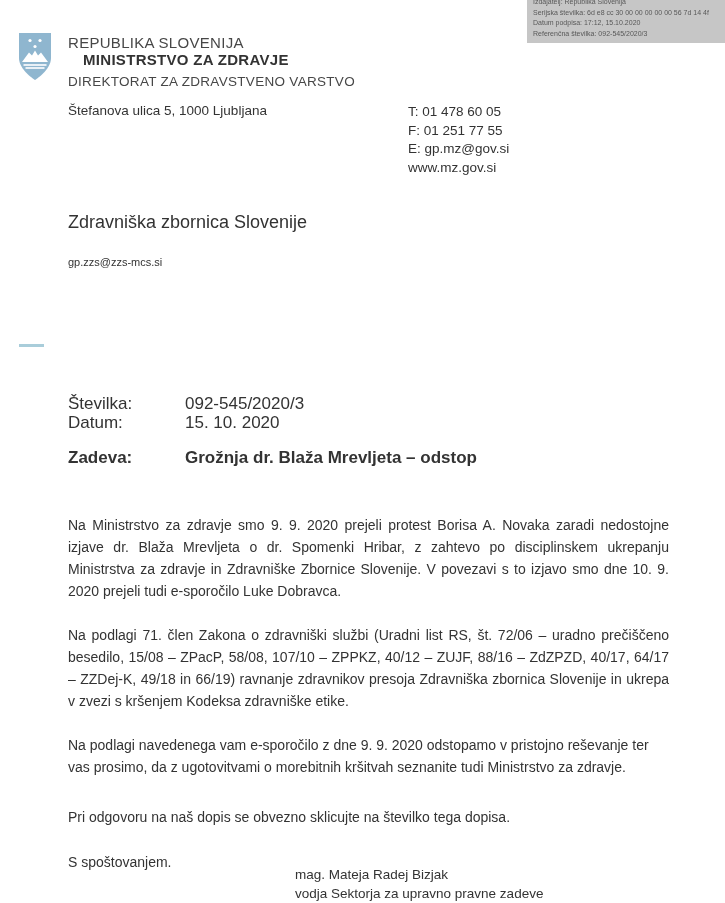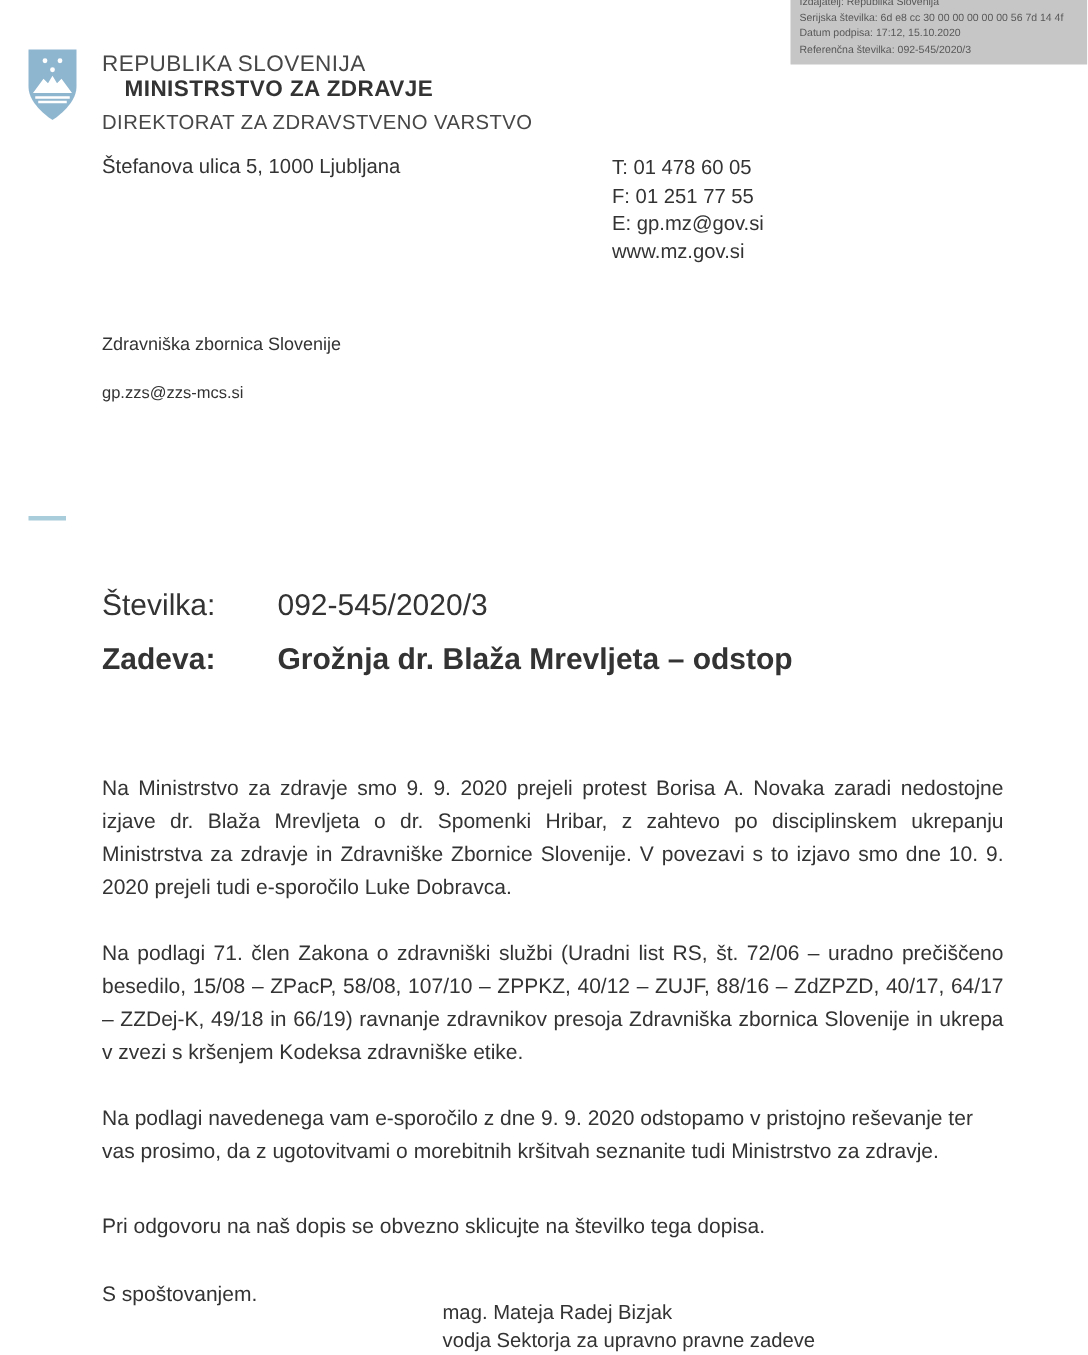--- a/index.html
+++ b/index.html
@@ -24,26 +24,26 @@
   .stamp-inner{transform:translateY(-3px);}
   .stamp div{white-space:nowrap;}
   
   .coa{position:absolute;left:14px;top:31px;width:42px;height:52px;}
   .hdr-country{position:absolute;left:68px;top:34px;font-size:15px;letter-spacing:.3px;color:#474747;}
   .hdr-ministry{position:absolute;left:83px;top:51px;font-size:15px;letter-spacing:.3px;font-weight:bold;color:#333;}
   .hdr-directorate{position:absolute;left:68px;top:74px;font-size:13.5px;letter-spacing:.3px;color:#474747;}
   .hdr-address{position:absolute;left:68px;top:103px;font-size:13.5px;color:#333;}
   .hdr-contact{position:absolute;left:408px;top:103px;font-size:13.5px;line-height:18.5px;color:#333;}
   
-  .rcpt-name{position:absolute;left:68px;top:222px;font-size:12px;}
+  .rcpt-name{position:absolute;left:68px;top:212px;font-size:18px;}
   .rcpt-email{position:absolute;left:68px;top:256px;font-size:11px;}
   
   .foldmark{position:absolute;left:19px;top:344px;width:25px;height:3px;background:#a9cdda;}
   
-  .ref{position:absolute;left:68px;top:395px;font-size:20px;line-height:18.5px;}
+  .ref{position:absolute;left:68px;top:395px;font-size:17px;line-height:18.5px;}
   .ref-row{display:flex;}
   .ref-label{width:117px;flex:0 0 117px;}
   .ref-gap{height:17px;}
   .bold{font-weight:bold;}
   
   .body-text{position:absolute;left:68px;top:514px;width:601px;font-size:14px;line-height:22px;color:#333;}
   .body-text p{margin:0 0 22px 0;text-align:justify;}
   .body-text p.short{text-align:left;}
   
   .signoff{position:absolute;left:68px;top:830px;font-size:13.5px;line-height:18px;}
@@ -90,20 +90,24 @@
   <div class="rcpt-name">Zdravniška zbornica Slovenije</div>
   <div class="rcpt-email">gp.zzs@zzs-mcs.si</div>
 
   <div class="foldmark"></div>
 
   <div class="ref">
     <div class="ref-row">
       <span class="ref-label">Številka:</span>
       <span>092-545/2020/3</span>
     </div>
+    <div class="ref-row">
+      <span class="ref-label">Datum:</span>
+      <span>15. 10. 2020</span>
+    </div>
     <div class="ref-gap"></div>
     <div class="ref-row bold">
       <span class="ref-label">Zadeva:</span>
       <span>Grožnja dr. Blaža Mrevljeta – odstop</span>
     </div>
   </div>
 
   <div class="body-text">
     <p>Na Ministrstvo za zdravje smo 9. 9. 2020 prejeli protest Borisa A. Novaka zaradi nedostojne izjave dr. Blaža Mrevljeta o dr. Spomenki Hribar, z zahtevo po disciplinskem ukrepanju Ministrstva za zdravje in Zdravniške Zbornice Slovenije. V povezavi s to izjavo smo dne 10. 9. 2020 prejeli tudi e-sporočilo Luke Dobravca.</p>
     <p>Na podlagi 71. člen Zakona o zdravniški službi (Uradni list RS, št. 72/06 – uradno prečiščeno besedilo, 15/08 – ZPacP, 58/08, 107/10 – ZPPKZ, 40/12 – ZUJF, 88/16 – ZdZPZD, 40/17, 64/17 – ZZDej-K, 49/18 in 66/19) ravnanje zdravnikov presoja Zdravniška zbornica Slovenije in ukrepa v zvezi s kršenjem Kodeksa zdravniške etike.</p>

